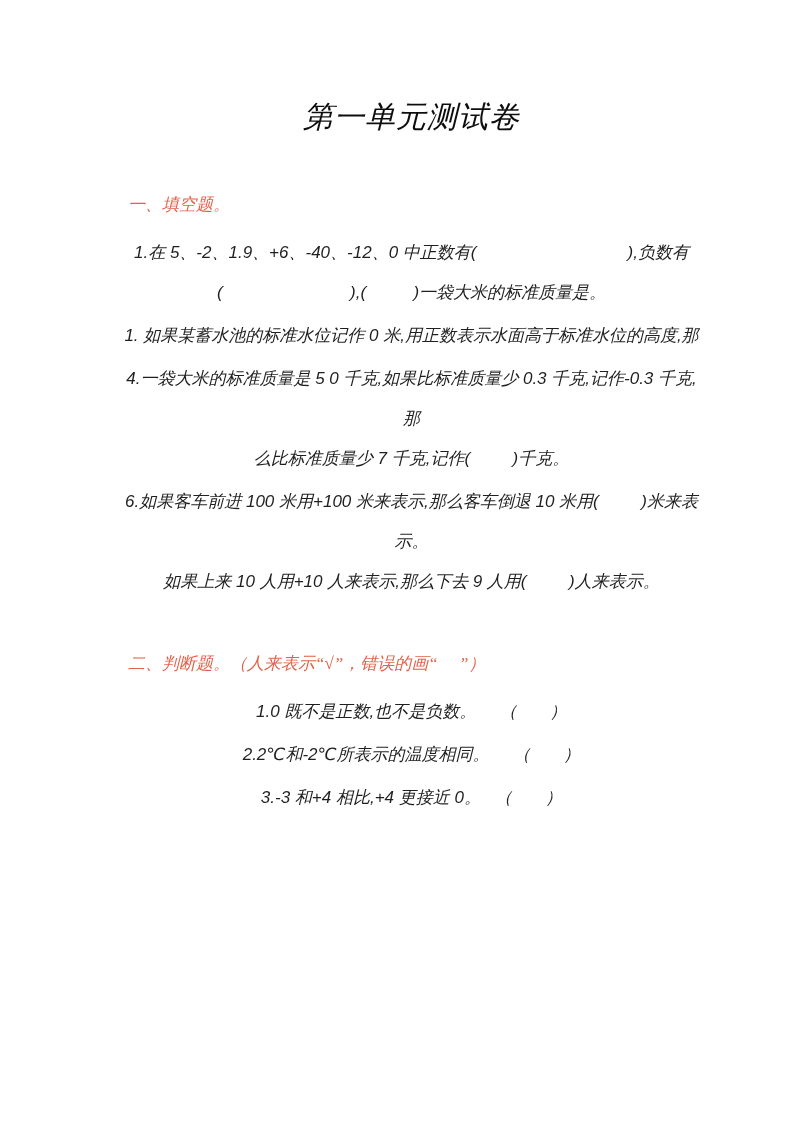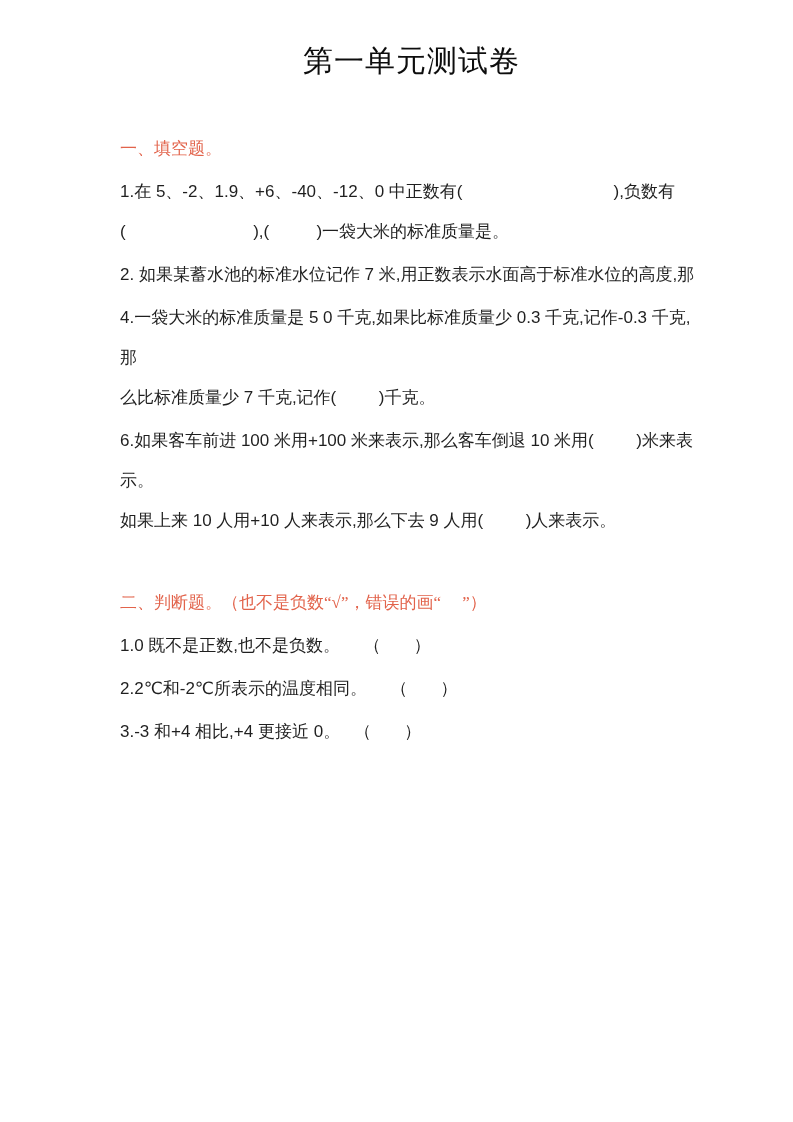--- a/index.html
+++ b/index.html
@@ -10,90 +10,92 @@
   .page {
     position: relative;
     width: 793px;
     height: 1122px;
     background: #ffffff;
     overflow: hidden;
     font-family: "Liberation Sans", "DejaVu Sans", sans-serif;
     color: #1f1f1f;
   }
   .content {
-    padding: 40px 90px 0 120px;
+    padding: 96px 90px 0 120px;
+    font-style: italic;
   }
   .doc-title {
     font-family: "Liberation Serif", "DejaVu Serif", serif;
     font-size: 30px;
     font-weight: 400;
     line-height: 42px;
     text-align: center;
     margin: 0 0 47px 0;
     color: #0d0d0d;
     letter-spacing: 1px;
   }
   .section-heading {
     font-family: "Liberation Serif", "DejaVu Serif", serif;
     font-size: 17px;
     font-weight: 400;
     line-height: 40px;
-    margin: 0;
+    margin: 8px;
     color: #e2634b;
     white-space: pre-wrap;
   }
   .question {
     margin: 0;
   }
   .section-fill .question { margin-top: 3px; }
   .section-judgment { margin-top: 42px; }
   .section-judgment .question { margin-top: 3px; }
   .line {
     font-size: 17px;
     line-height: 40px;
     margin: 0;
     white-space: pre-wrap;
     color: #1f1f1f;
+    text-align: center;
   }
 </style>
 </head>
 <body>
 
 <div class="page">
   <div class="content">
 
     <h1 class="doc-title">第一单元测试卷</h1>
 
     <div class="section-fill">
       <p class="section-heading">一、填空题。</p>
 
       <div class="question">
         <p class="line">1.在 5、-2、1.9、+6、-40、-12、0 中正数有(                                ),负数有</p>
         <p class="line">(                           ),(          )一袋大米的标准质量是。</p>
       </div>
 
       <div class="question">
-        <p class="line">2. 如果某蓄水池的标准水位记作 7 米,用正数表示水面高于标准水位的高度,那</p>
+        <p class="line">1. 如果某蓄水池的标准水位记作 0 米,用正数表示水面高于标准水位的高度,那</p>
       </div>
 
 
       <div class="question">
         <p class="line">4.一袋大米的标准质量是 5 0 千克,如果比标准质量少 0.3 千克,记作-0.3 千克,那</p>
         <p class="line">么比标准质量少 7 千克,记作(         )千克。</p>
       </div>
 
 
       <div class="question">
         <p class="line">6.如果客车前进 100 米用+100 米来表示,那么客车倒退 10 米用(         )米来表示。</p>
         <p class="line">如果上来 10 人用+10 人来表示,那么下去 9 人用(         )人来表示。</p>
       </div>
     </div>
 
     <div class="section-judgment">
-      <p class="section-heading">二、判断题。（也不是负数“√”，错误的画“     ”）</p>
+      <p class="section-heading">二、判断题。（人来表示“√”，错误的画“     ”）</p>
 
       <div class="question">
         <p class="line">1.0 既不是正数,也不是负数。     （       ）</p>
       </div>
 
       <div class="question">
         <p class="line">2.2℃和-2℃所表示的温度相同。     （       ）</p>
       </div>
 
       <div class="question">

